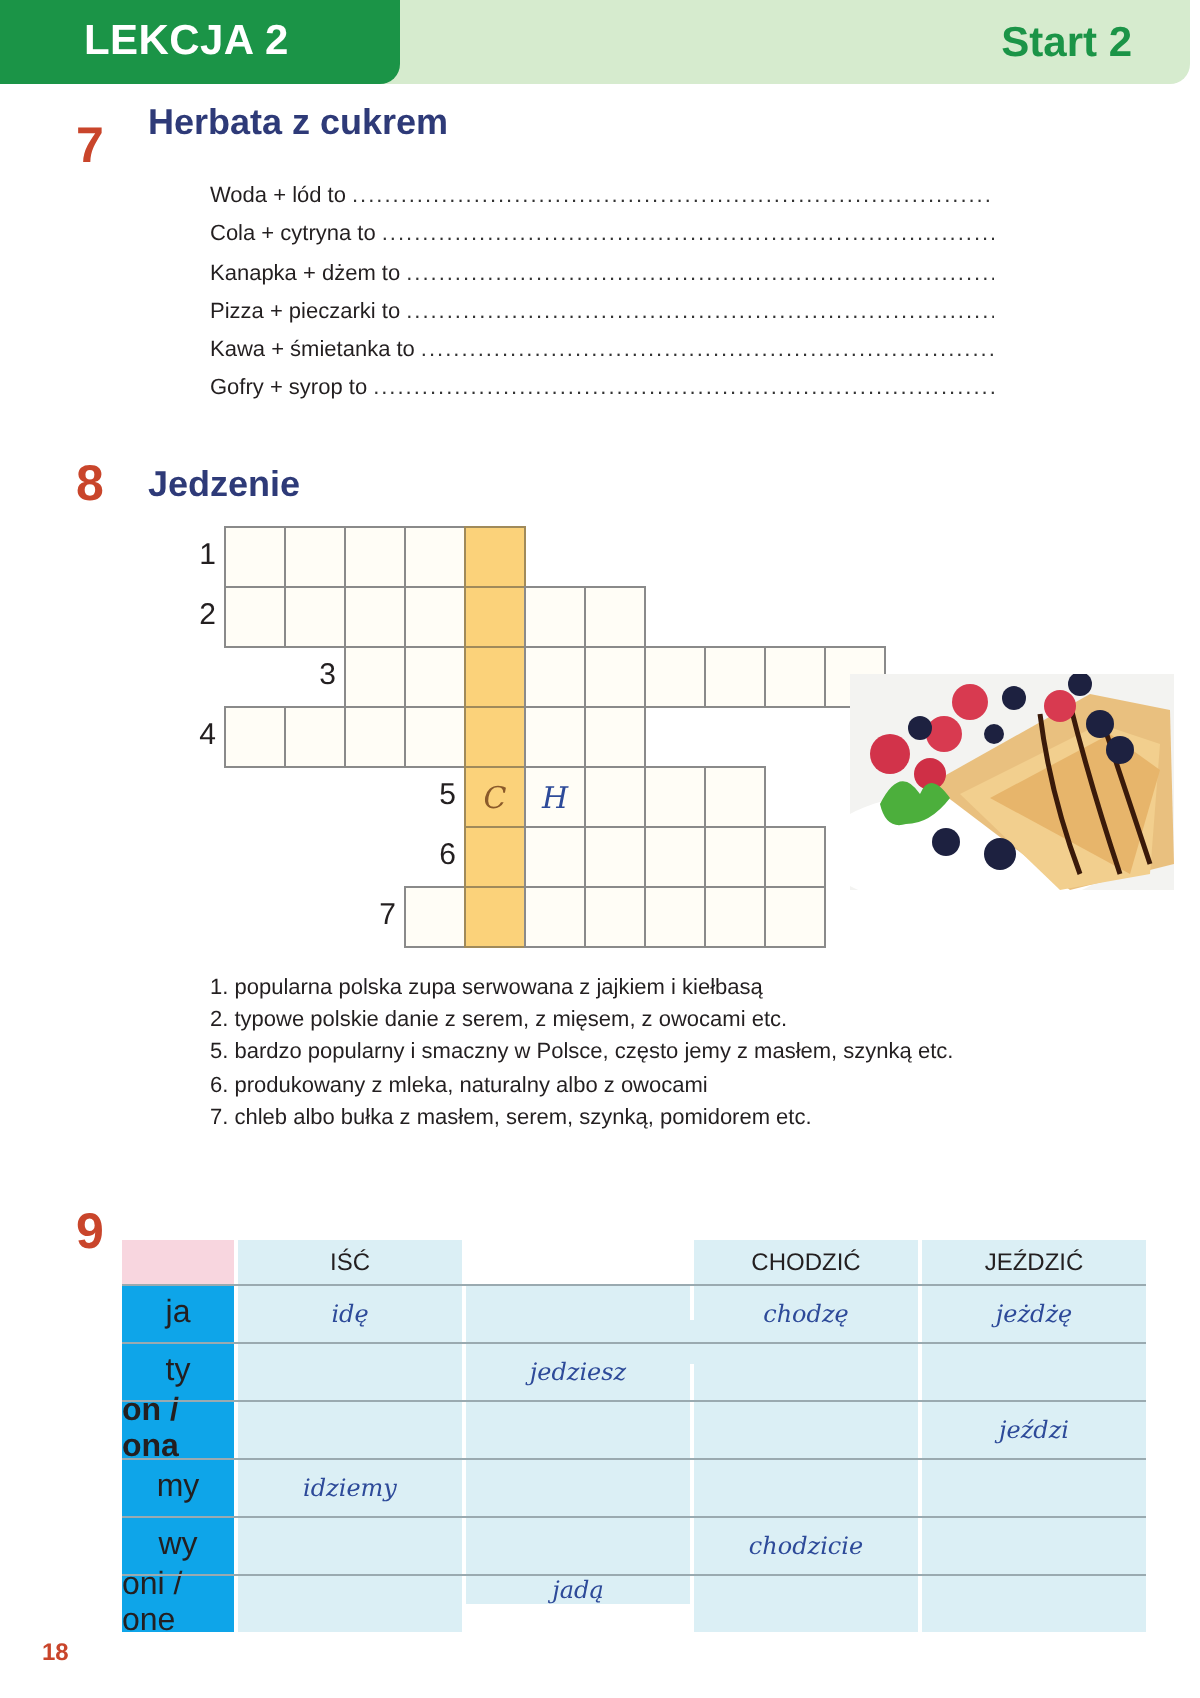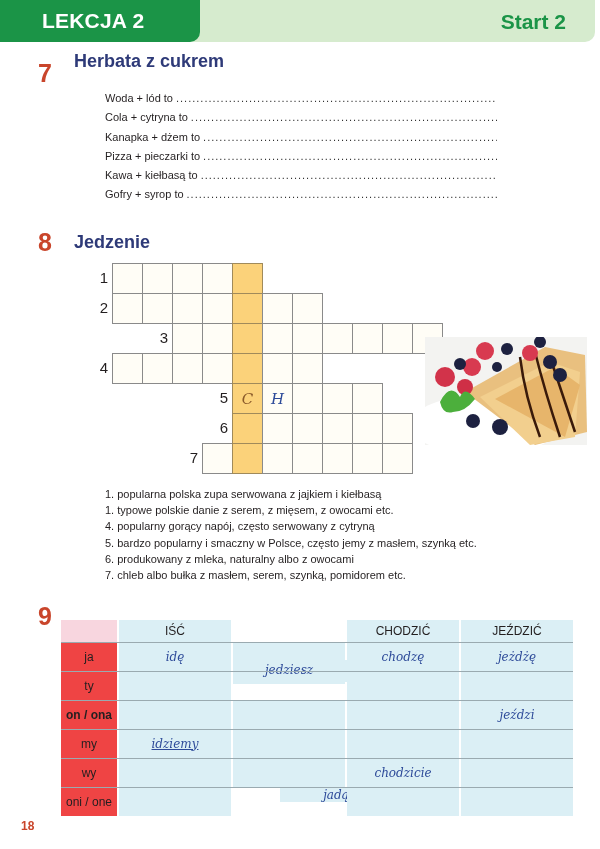--- a/index.html
+++ b/index.html
@@ -35,21 +35,21 @@
 
   
   .clues { position: absolute; left: 105px; top: 486px; width: 440px; }
   .clue { font-size: 11px; height: 16.2px; line-height: 16px; white-space: nowrap; color: #231f20; }
 
   
   .tbl { position: absolute; left: 61px; top: 620px; }
   .tcell { position: absolute; }
   .thead { background: #dbeff5; font-size: 12px; color: #231f20; display: flex; align-items: center; justify-content: center; }
   .thead.corner { background: #f8d6df; }
-  .tlabel { background: #ef4444; font-size: 12px; color: #231f20; display: flex; align-items: center; justify-content: center; }
+  .tlabel { background: #0ea5e9; font-size: 16px; color: #231f20; display: flex; align-items: center; justify-content: center; }
   .tbody { background: #dbeff5; display: flex; align-items: center; justify-content: center; font-family: "DejaVu Serif", serif; font-style: italic; color: #2d4a99; font-size: 12px; }
   .tline { position: absolute; height: 1px; background: #9aaab0; }
 
   .page-num { position: absolute; left: 21px; top: 819px; color: #c9452b; font-weight: bold; font-size: 12px; }
 </style>
 </head>
 <body>
 
 <div class="header-band"></div>
 <div class="lesson-tab"></div>
@@ -69,21 +69,21 @@
     </div>
   <div class="ex7-row">
       <span class="prompt">Kanapka + dżem to</span>
       <span class="dots"></span>
     </div>
   <div class="ex7-row">
       <span class="prompt">Pizza + pieczarki to</span>
       <span class="dots"></span>
     </div>
   <div class="ex7-row">
-      <span class="prompt">Kawa + kiełbasą to</span>
+      <span class="prompt">Kawa + śmietanka to</span>
       <span class="dots"></span>
     </div>
   <div class="ex7-row">
       <span class="prompt">Gofry + syrop to</span>
       <span class="dots"></span>
     </div>
 </div>
 
 <div class="sec-num" style="left:38px;top:230px;">8</div>
 <div class="sec-title" style="left:74px;top:233px;">Jedzenie</div>
@@ -168,65 +168,64 @@
     <circle cx="115" cy="5" r="6" fill="#1d2140"></circle>
     <circle cx="125" cy="25" r="7" fill="#1d2140"></circle>
     <circle cx="135" cy="38" r="7" fill="#1d2140"></circle>
     <circle cx="72" cy="30" r="5" fill="#1d2140"></circle>
     <path d="M15 65 Q25 45 35 60 Q40 48 50 62 Q40 75 28 75 Q18 78 15 65 Z" fill="#4caf3c"></path>
   </svg>
 </div>
 
 <div class="clues">
   <div class="clue">1. popularna polska zupa serwowana z jajkiem i kiełbasą</div>
-  <div class="clue">1. typowe polskie danie z serem, z mięsem, z owocami etc.</div>
-  <div class="clue">4. popularny gorący napój, często serwowany z cytryną</div>
+  <div class="clue">2. typowe polskie danie z serem, z mięsem, z owocami etc.</div>
   <div class="clue">5. bardzo popularny i smaczny w Polsce, często jemy z masłem, szynką etc.</div>
   <div class="clue">6. produkowany z mleka, naturalny albo z owocami</div>
   <div class="clue">7. chleb albo bułka z masłem, serem, szynką, pomidorem etc.</div>
 </div>
 
 <div class="sec-num" style="left:38px;top:604px;">9</div>
 <div class="tbl" id="conj-table">
     <div class="tcell thead corner" style="left: 0px; top: 0px; width: 56px; height: 22px;"></div>
     <div class="tcell thead" style="left: 58px; top: 0px; width: 112px; height: 22px;">IŚĆ</div>
     <div class="tcell thead" style="left: 182px; top: 0px; width: 112px; height: 22px; margin-top: 40px;">JECHAĆ</div>
     <div class="tcell thead" style="left: 286px; top: 0px; width: 112px; height: 22px;">CHODZIĆ</div>
     <div class="tcell thead" style="left: 400px; top: 0px; width: 112px; height: 22px;">JEŹDZIĆ</div>
     <div class="tcell tlabel" style="left: 0px; top: 22px; width: 56px; height: 29px;">ja</div>
     <div class="tcell tbody" style="left: 58px; top: 22px; width: 112px; height: 29px;">idę</div>
     <div class="tcell tbody" style="left: 172px; top: 22px; width: 112px; height: 29px;"></div>
     <div class="tcell tbody" style="left: 286px; top: 22px; width: 112px; height: 29px;">chodzę</div>
     <div class="tcell tbody" style="left: 400px; top: 22px; width: 112px; height: 29px;">jeżdżę</div>
     <div class="tline" style="left: 0px; top: 22px; width: 512px;"></div>
     <div class="tcell tlabel" style="left: 0px; top: 51px; width: 56px; height: 29px;">ty</div>
     <div class="tcell tbody" style="left: 58px; top: 51px; width: 112px; height: 29px;"></div>
-    <div class="tcell tbody" style="left: 172px; top: 35px; width: 112px; height: 29px; text-align: right;">jedziesz</div>
+    <div class="tcell tbody" style="left: 172px; top: 51px; width: 112px; height: 29px; text-align: right;">jedziesz</div>
     <div class="tcell tbody" style="left: 286px; top: 51px; width: 112px; height: 29px;"></div>
     <div class="tcell tbody" style="left: 400px; top: 51px; width: 112px; height: 29px;"></div>
     <div class="tline" style="left: 0px; top: 51px; width: 512px;"></div>
     <div class="tcell tlabel" style="left: 0px; top: 80px; width: 56px; height: 29px; font-weight: bold;">on / ona</div>
     <div class="tcell tbody" style="left: 58px; top: 80px; width: 112px; height: 29px;"></div>
     <div class="tcell tbody" style="left: 172px; top: 80px; width: 112px; height: 29px;"></div>
     <div class="tcell tbody" style="left: 286px; top: 80px; width: 112px; height: 29px;"></div>
     <div class="tcell tbody" style="left: 400px; top: 80px; width: 112px; height: 29px;">jeździ</div>
     <div class="tline" style="left: 0px; top: 80px; width: 512px;"></div>
     <div class="tcell tlabel" style="left: 0px; top: 109px; width: 56px; height: 29px;">my</div>
-    <div class="tcell tbody" style="left: 58px; top: 109px; width: 112px; height: 29px; text-decoration: underline;">idziemy</div>
+    <div class="tcell tbody" style="left: 58px; top: 109px; width: 112px; height: 29px;">idziemy</div>
     <div class="tcell tbody" style="left: 172px; top: 109px; width: 112px; height: 29px;"></div>
     <div class="tcell tbody" style="left: 286px; top: 109px; width: 112px; height: 29px;"></div>
     <div class="tcell tbody" style="left: 400px; top: 109px; width: 112px; height: 29px;"></div>
     <div class="tline" style="left: 0px; top: 109px; width: 512px;"></div>
     <div class="tcell tlabel" style="left: 0px; top: 138px; width: 56px; height: 29px;">wy</div>
     <div class="tcell tbody" style="left: 58px; top: 138px; width: 112px; height: 29px;"></div>
     <div class="tcell tbody" style="left: 172px; top: 138px; width: 112px; height: 29px;"></div>
     <div class="tcell tbody" style="left: 286px; top: 138px; width: 112px; height: 29px;">chodzicie</div>
     <div class="tcell tbody" style="left: 400px; top: 138px; width: 112px; height: 29px;"></div>
     <div class="tline" style="left: 0px; top: 138px; width: 512px;"></div>
     <div class="tcell tlabel" style="left: 0px; top: 167px; width: 56px; height: 29px;">oni / one</div>
     <div class="tcell tbody" style="left: 58px; top: 167px; width: 112px; height: 29px;"></div>
-    <div class="tcell tbody" style="left: 172px; top: 167px; width: 112px; height: 15px; margin-left: 47px;">jadą</div>
+    <div class="tcell tbody" style="left: 172px; top: 167px; width: 112px; height: 15px;">jadą</div>
     <div class="tcell tbody" style="left: 286px; top: 167px; width: 112px; height: 29px;"></div>
     <div class="tcell tbody" style="left: 400px; top: 167px; width: 112px; height: 29px;"></div>
     <div class="tline" style="left: 0px; top: 167px; width: 512px;"></div>
   </div>
 
 <div class="page-num">18</div>
 
 </body></html>

